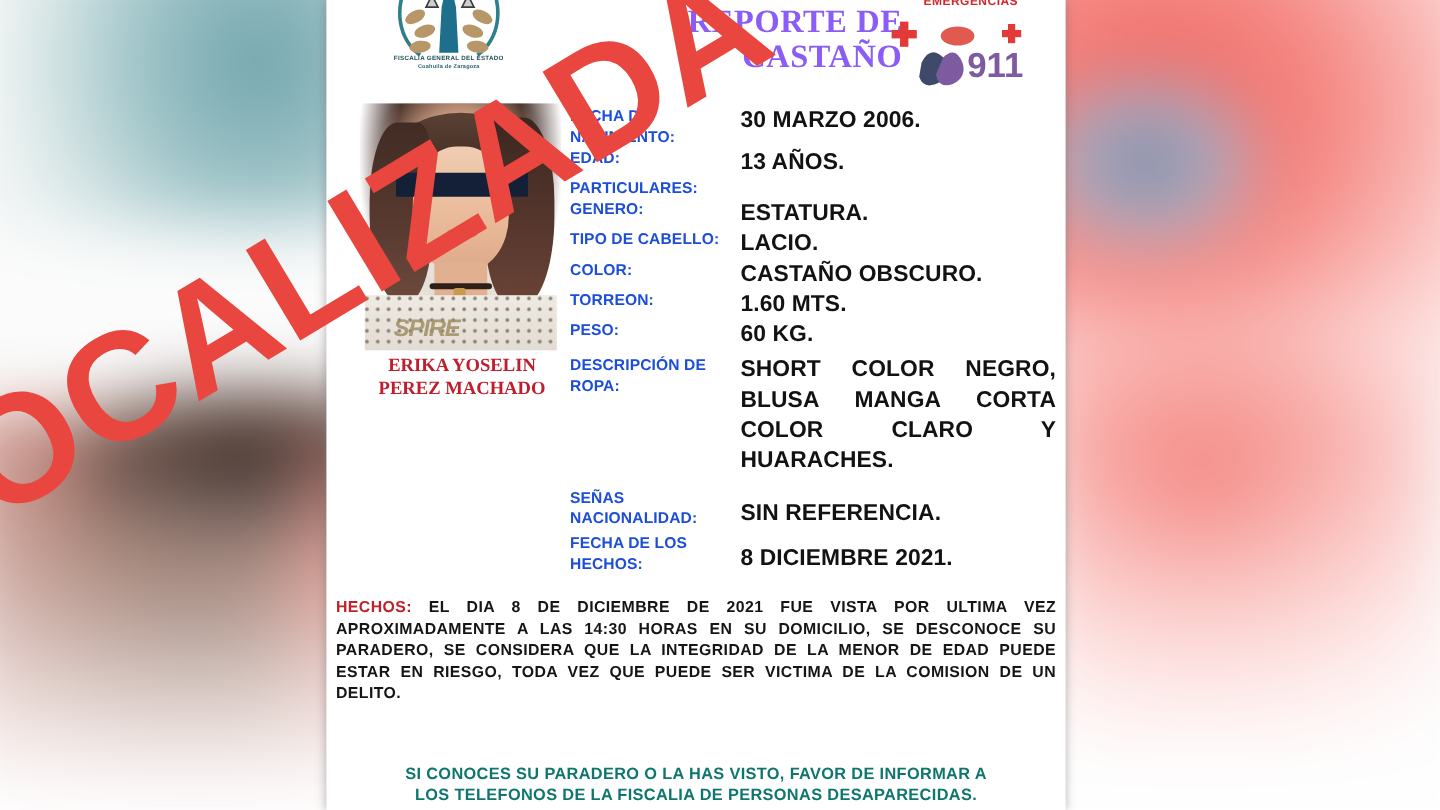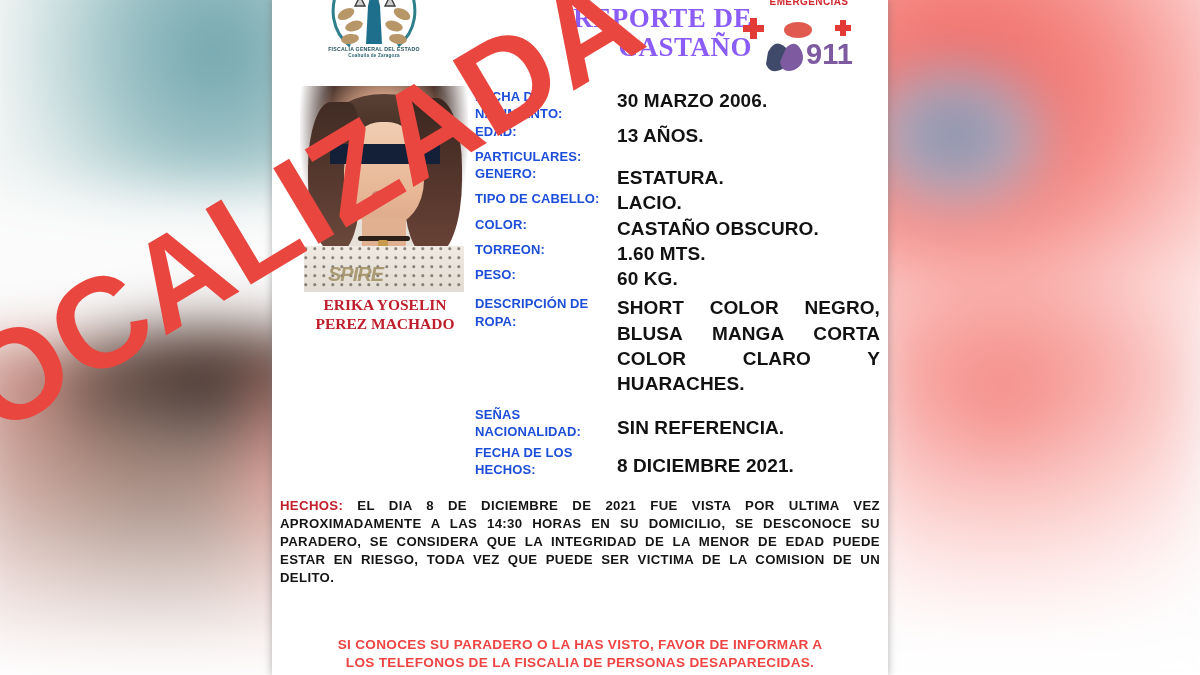--- a/index.html
+++ b/index.html
@@ -111,21 +111,21 @@
   .gap-m{ height:9px; }
 
   
   .hechos{ position:absolute; left:8px; top:497px; width:600px;
            font-size:13.2px; font-weight:bold; color:#151515; line-height:1.37;
            text-align:justify; text-align-last:left; letter-spacing:.35px; }
   .hechos .k{ color:#c2202b; }
 
   
   .footer{ position:absolute; left:8px; top:636px; width:600px; text-align:center;
-           font-size:13.6px; font-weight:bold; color:#ef4444; line-height:1.36;
+           font-size:13.6px; font-weight:bold; color:#0f766e; line-height:1.36;
            letter-spacing:.3px; }
 
   
   .wm{ position:absolute; left:232px; top:244px; width:760px;
        transform: translate(-50%,-50%) rotate(-31deg); transform-origin:50% 50%;
        font-size:128px; font-weight:bold; color:#e8463f; letter-spacing:1px;
        font-family:"Liberation Sans", sans-serif; white-space:nowrap;
        pointer-events:none; }
   .wm-inner{ display:block; }
 </style>

